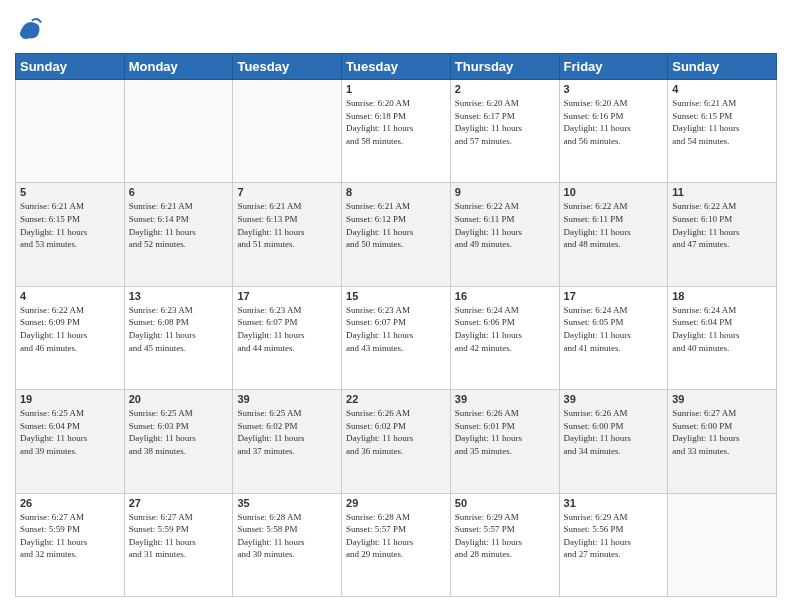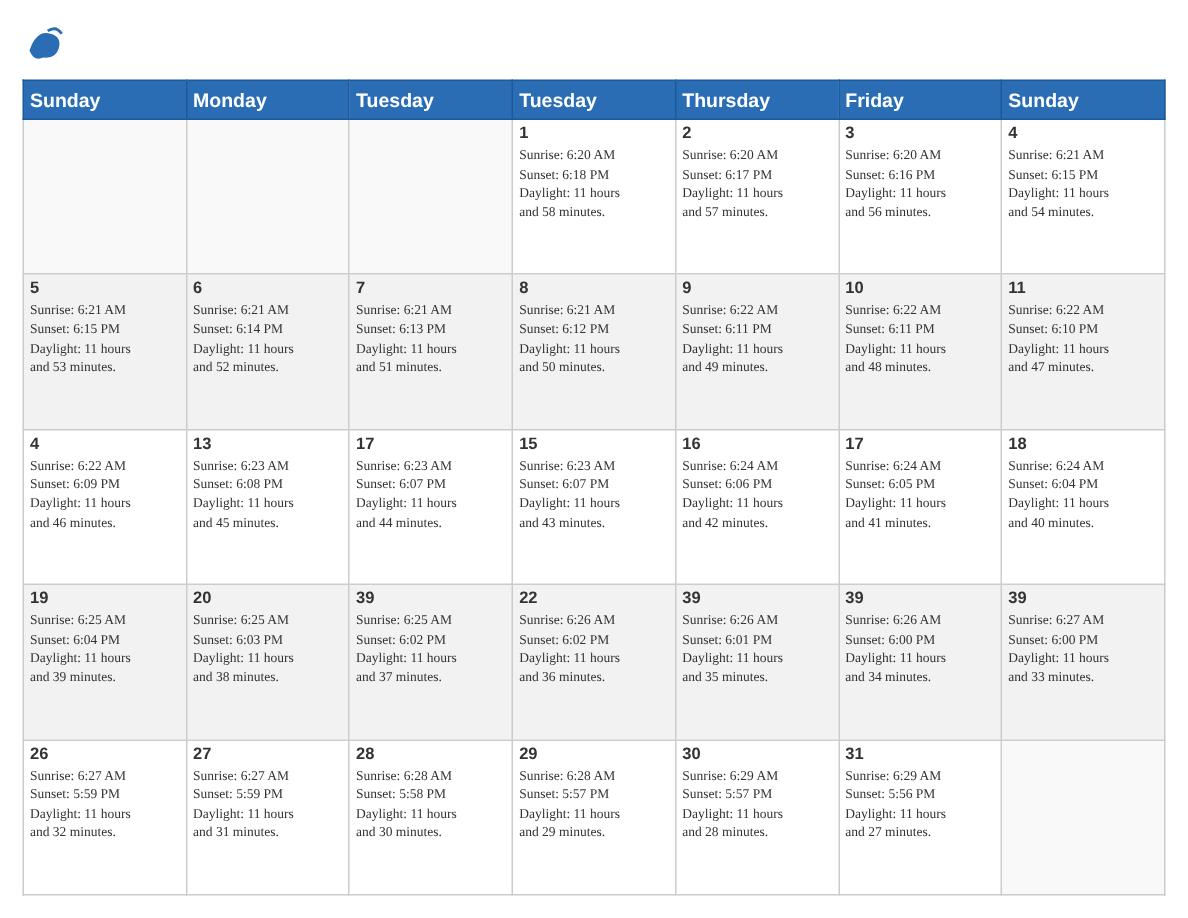--- a/index.html
+++ b/index.html
@@ -330,35 +330,35 @@
 and 32 minutes.</div>
           </td>
           <td>
             <span class="day-number">27</span>
             <div class="day-info" style="white-space: pre-line;">Sunrise: 6:27 AM
 Sunset: 5:59 PM
 Daylight: 11 hours
 and 31 minutes.</div>
           </td>
           <td>
-            <span class="day-number">28</span>
+            <span class="day-number">35</span>
             <div class="day-info" style="white-space: pre-line;">Sunrise: 6:28 AM
 Sunset: 5:58 PM
 Daylight: 11 hours
 and 30 minutes.</div>
           </td>
           <td>
             <span class="day-number">29</span>
             <div class="day-info" style="white-space: pre-line;">Sunrise: 6:28 AM
 Sunset: 5:57 PM
 Daylight: 11 hours
 and 29 minutes.</div>
           </td>
           <td>
-            <span class="day-number">30</span>
+            <span class="day-number">50</span>
             <div class="day-info" style="white-space: pre-line;">Sunrise: 6:29 AM
 Sunset: 5:57 PM
 Daylight: 11 hours
 and 28 minutes.</div>
           </td>
           <td>
             <span class="day-number">31</span>
             <div class="day-info" style="white-space: pre-line;">Sunrise: 6:29 AM
 Sunset: 5:56 PM
 Daylight: 11 hours

